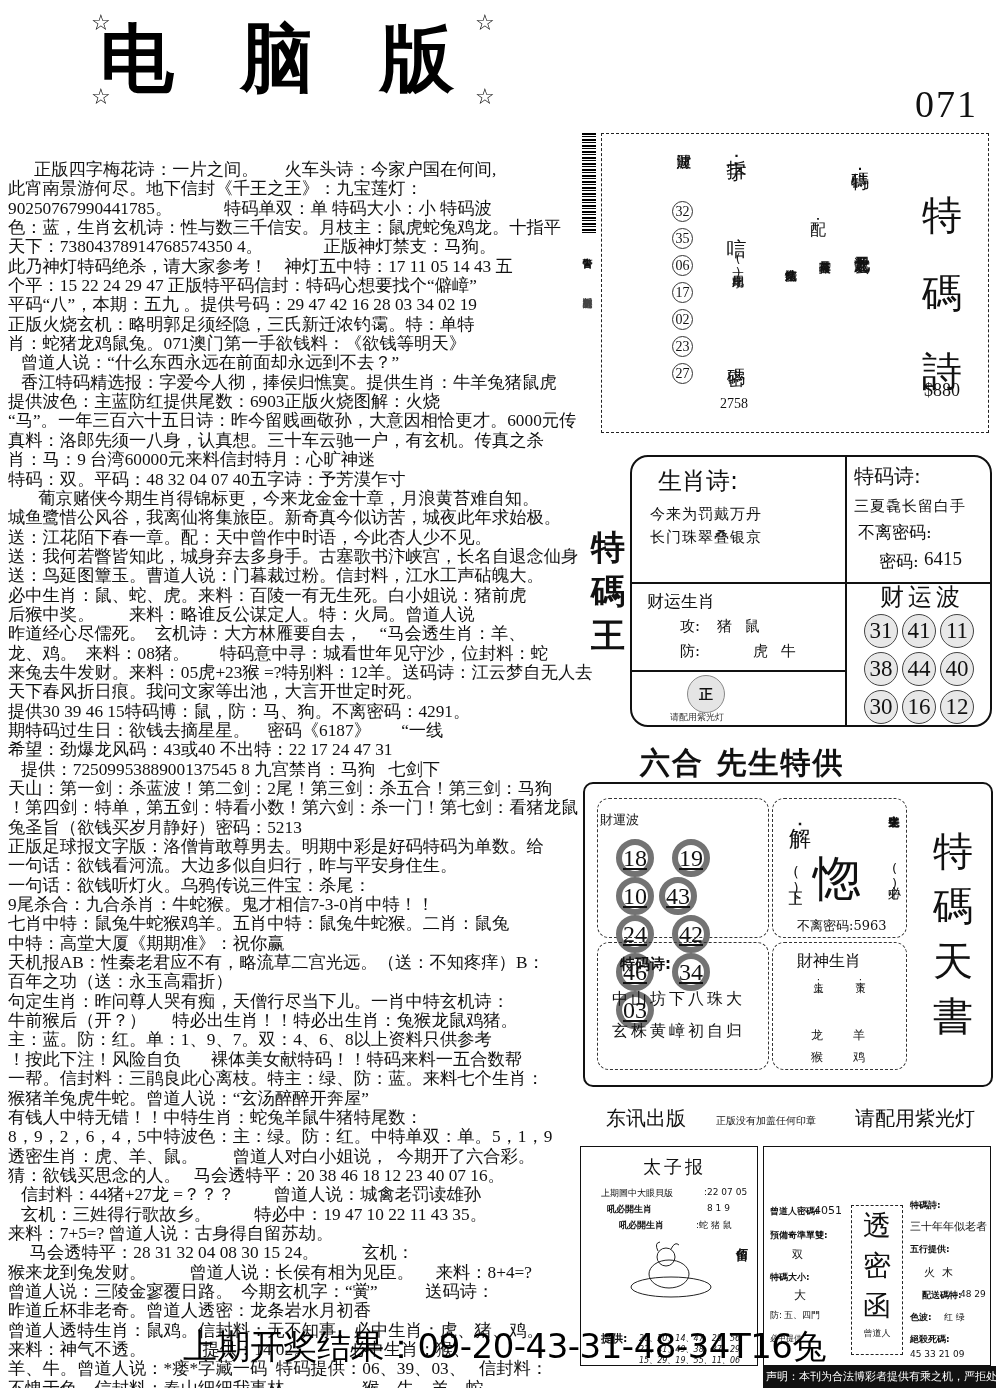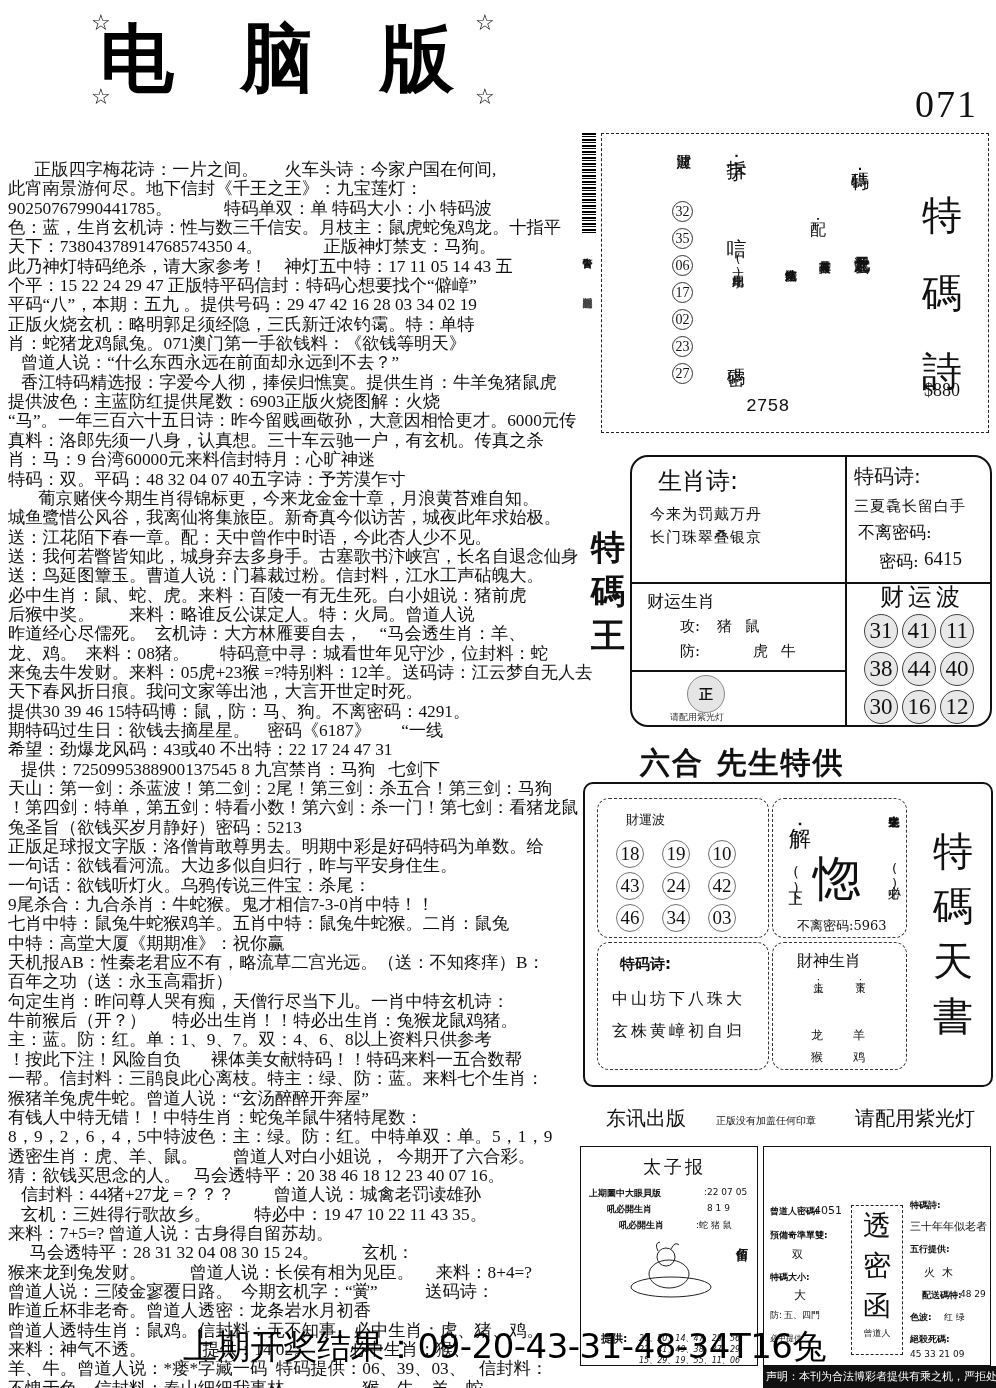--- a/index.html
+++ b/index.html
@@ -22,21 +22,21 @@
   
   .tmw { left:586px; top:525px; width:44px; font-size:34px; font-weight:bold; line-height:44px; font-family:"DejaVu Sans", sans-serif; text-align:center; }
   .box-mid { left:630px; top:455px; width:362px; height:272px; border:2px solid #111; border-radius:18px; box-sizing:border-box; overflow:hidden; }
   .mid-vline { left:213px; top:0; width:1.5px; height:100%; background:#111; position:absolute; }
   .mid-hline { position:absolute; height:1.5px; background:#111; }
   .big-ball { display:inline-block; width:32px; height:32px; border:1.3px solid #444; border-radius:50%; background:#e8e8e8; text-align:center; line-height:32px; font-family:"Liberation Serif", serif; font-size:23px; margin:2px 2px; }
   
   .lh-title { left:640px; top:743px; font-family:"DejaVu Sans", sans-serif; font-weight:bold; font-size:30px; letter-spacing:2px; }
   .box-lh { left:583px; top:782px; width:410px; height:305px; border:2.5px solid #111; border-radius:10px; box-sizing:border-box; }
   .dash-box { position:absolute; border:1.5px dashed #333; border-radius:12px; box-sizing:border-box; }
-  .ball-m { display:inline-block; width:26px; height:26px; border:1px solid #737373; border-radius:50%; text-align:center; line-height:26px; font-family:"Liberation Serif", serif; font-size:19px; }
+  .ball-m { display:inline-block; width:26px; height:26px; border:6px solid #737373; border-radius:50%; text-align:center; line-height:26px; font-family:"Liberation Serif", serif; font-size:24px;text-decoration:underline; }
   .footer-row { top:1105px; font-family:"DejaVu Sans", sans-serif; }
   
   .box-tz { left:580px; top:1146px; width:178px; height:220px; border:1.5px solid #111; box-sizing:border-box; }
   .box-tm { left:763px; top:1146px; width:228px; height:220px; border:1.5px solid #111; box-sizing:border-box; }
   .small { font-family:"DejaVu Sans", sans-serif; font-size:9px; }
   .decl { left:763px; top:1366px; width:233px; height:22px; background:#111; color:#fff; font-family:"DejaVu Sans", sans-serif; font-size:11px; line-height:22px; white-space:nowrap; overflow:hidden; padding-left:3px; box-sizing:border-box; }
   .overlay-result { left:183px; top:1326px; font-family:"DejaVu Sans", sans-serif; font-size:34px; line-height:40px; color:#000; white-space:nowrap; letter-spacing:-0.5px; }
 </style>
 </head>
 <body>
@@ -68,21 +68,21 @@
     <span class="ball-s">06</span>
     <span class="ball-s">17</span>
     <span class="ball-s">02</span>
     <span class="ball-s">23</span>
     <span class="ball-s">27</span>
   </div>
   <span class="vt" style="left:122px;top:10px;font-size:20px;">拆字：</span>
   <span class="vt" style="left:122px;top:88px;font-size:20px;">唁</span>
   <span class="vt" style="left:127px;top:118px;font-size:12px;">(此字用一期)</span>
   <span class="vt" style="left:122px;top:220px;font-size:18px;">密碼</span>
-  <span class="abs" style="left:118px;top:262px;font-size:18px;font-family:Liberation Mono, monospace;margin-left:26px;">2758</span>
+  <span class="abs" style="left:118px;top:262px;font-size:14px;font-family:Liberation Serif, serif;">2758</span>
   <span class="vt" style="left:205px;top:75px;font-size:16px;">配：</span>
   <span class="vt" style="left:214px;top:118px;font-size:12px;">今君莫作居陵喜</span>
   <span class="vt" style="left:180px;top:126px;font-size:12px;">此来结法有多情</span>
   <span class="vt" style="left:246px;top:24px;font-size:18px;">特碼：</span>
   <span class="vt" style="left:249px;top:110px;font-size:16px;">此兄玄予数无居</span>
   <div class="abs" style="left:310px;top:42px;width:60px;text-align:center;font-size:40px;line-height:78px;font-family:'DejaVu Sans',sans-serif;">
     <div>特</div>
     <div>碼</div>
     <div>詩</div>
   </div>
@@ -121,21 +121,21 @@
   <div class="abs" style="left:230px;top:155px;width:125px;">
     <span class="big-ball">31</span><span class="big-ball">41</span><span class="big-ball">11</span>
     <span class="big-ball">38</span><span class="big-ball">44</span><span class="big-ball">40</span>
     <span class="big-ball">30</span><span class="big-ball">16</span><span class="big-ball">12</span>
   </div>
 </div>
 
 <div class="abs lh-title">六合 先生特供</div>
 <div class="abs box-lh">
   <div class="dash-box" style="left:12px;top:14px;width:172px;height:140px;">
-    <span class="abs" style="left:28px;top:12px;font-size:13px;">財運波</span>
+    <span class="abs" style="left:2px;top:12px;font-size:13px;">財運波</span>
     <div class="abs" style="left:18px;top:40px;width:140px;line-height:32px;">
       <span class="ball-m" style="margin-right:18px;">18</span><span class="ball-m" style="margin-right:18px;">19</span><span class="ball-m">10</span>
       <span class="ball-m" style="margin-right:18px;">43</span><span class="ball-m" style="margin-right:18px;">24</span><span class="ball-m">42</span>
       <span class="ball-m" style="margin-right:18px;">46</span><span class="ball-m" style="margin-right:18px;">34</span><span class="ball-m">03</span>
     </div>
   </div>
   <div class="dash-box" style="left:187px;top:14px;width:135px;height:140px;">
     <span class="vt" style="left:12px;top:12px;font-size:22px;">解：</span>
     <span class="vt" style="left:14px;top:65px;font-size:14px;">(上下)</span>
     <span class="abs" style="left:40px;top:48px;font-size:48px;font-family:'DejaVu Sans',sans-serif;">惚</span>
@@ -164,21 +164,21 @@
     <div>書</div>
   </div>
 </div>
 
 <span class="abs footer-row" style="left:606px;font-size:20px;">东讯出版</span>
 <span class="abs footer-row" style="left:716px;top:1114px;font-size:10px;">正版没有加盖任何印章</span>
 <span class="abs footer-row" style="left:855px;font-size:20px;">请配用紫光灯</span>
 
 <div class="abs box-tz">
   <span class="abs" style="left:62px;top:8px;font-size:18px;letter-spacing:3px;">太子报</span>
-  <span class="abs small" style="left:8px;top:40px;font-weight:bold;">上期圖中大眼貝版</span>
+  <span class="abs small" style="left:20px;top:40px;font-weight:normal;">上期圖中大眼貝版</span>
   <span class="abs small" style="left:123px;top:40px;">:22 07 05</span>
   <span class="abs small" style="left:26px;top:56px;font-weight:bold;">吼必開生肖</span>
   <span class="abs small" style="left:126px;top:56px;">8  1  9</span>
   <span class="abs small" style="left:38px;top:72px;font-weight:bold;">吼必開生肖</span>
   <span class="abs small" style="left:115px;top:72px;">:蛇 猪 鼠</span>
   <svg class="abs" style="left:40px;top:92px;" width="100" height="70" viewBox="0 0 100 70">
     <ellipse cx="50" cy="48" rx="40" ry="10" fill="none" stroke="#222" stroke-width="1"></ellipse>
     <ellipse cx="48" cy="35" rx="20" ry="14" fill="none" stroke="#222" stroke-width="1"></ellipse>
     <circle cx="45" cy="18" r="9" fill="none" stroke="#222" stroke-width="1"></circle>
     <path d="M37 12 q-4 -8 2 -9 M50 10 q4 -8 8 -4" fill="none" stroke="#222"></path>

